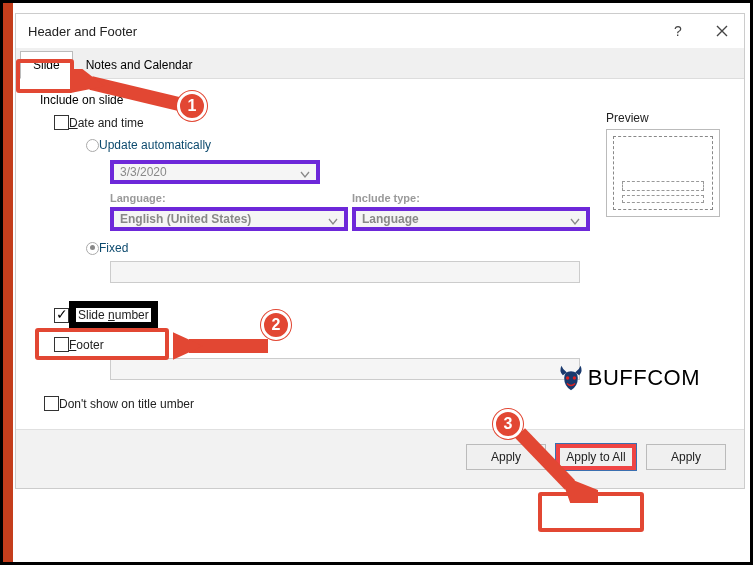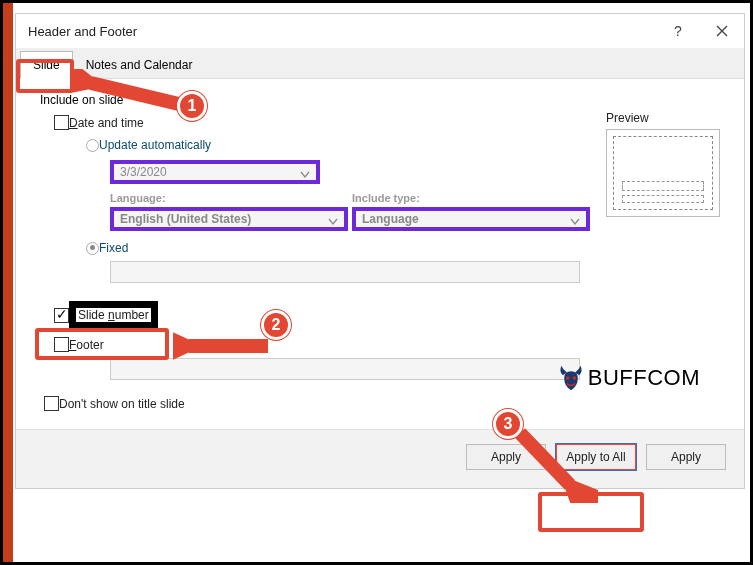--- a/index.html
+++ b/index.html
@@ -174,21 +174,21 @@
     height: 26px;
     border: 1px solid #bbb;
     background: #f0f0f0;
     display: flex;
     align-items: center;
     justify-content: center;
     font-size: 12px;
     color: #222;
   }
   .btn.primary {
-    border: 1px solid #ef4444;
+    border: 4px solid #ef4444;
     outline: 1px solid #3a6fb0;
   }
   
   .callout-box {
     position: absolute;
     border: 4px solid #e24733;
     border-radius: 3px;
     pointer-events: none;
   }
   .badge {
@@ -301,21 +301,21 @@
       </div>
 
       <div class="row">
         <span class="checkbox"></span>
         <span><span class="underline-char">F</span>ooter</span>
       </div>
       <div class="footer-input" style="margin-top:2px;margin-bottom:10px"></div>
 
       <div class="row" style="padding-left:10px;margin-top:12px">
         <span class="checkbox"></span>
-        <span>Don't show on title slide</span>
+        <span>Don't show on title umber</span>
       </div>
     </div>
 
     <div class="right-col">
       <div class="preview-label">Preview</div>
       <div class="preview-box">
         <div class="preview-slide">
           <div class="preview-ph" style="left:8px;top:44px;width:82px;height:10px"></div>
           <div class="preview-ph" style="left:8px;top:58px;width:82px;height:8px"></div>
         </div>

